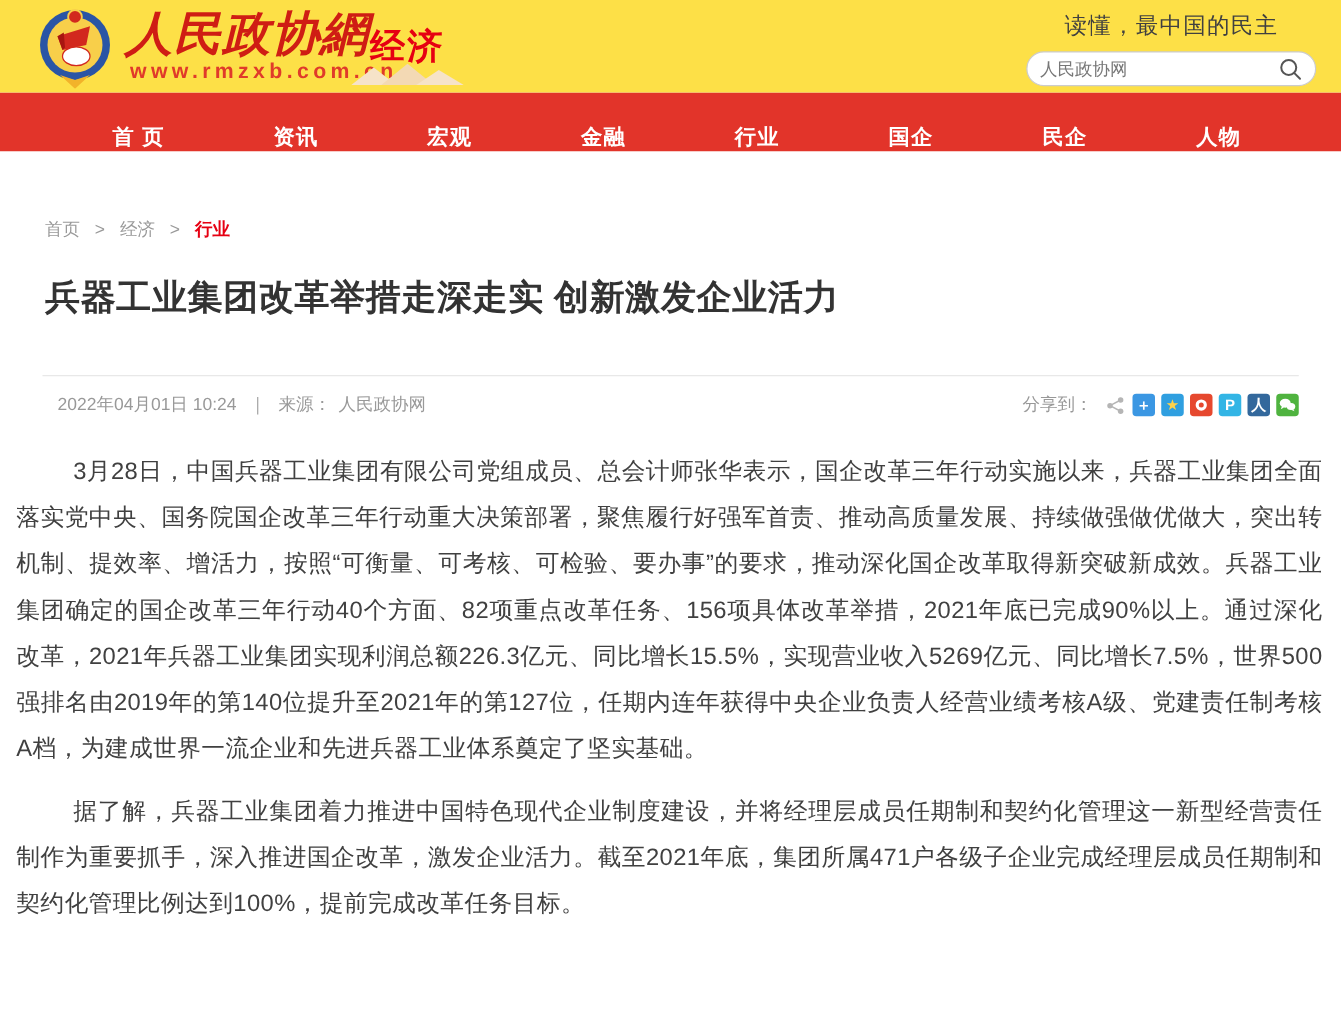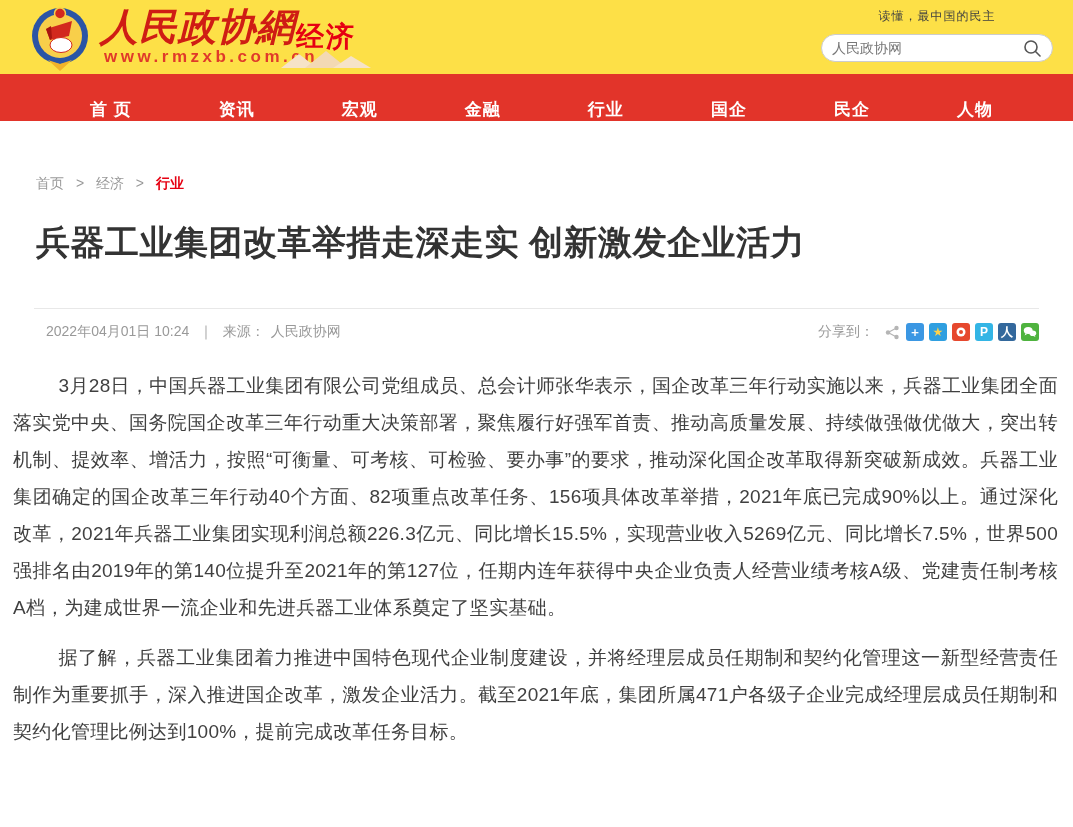--- a/index.html
+++ b/index.html
@@ -29,21 +29,21 @@
   }
   .site-url {
     font-size: 17px; font-weight: bold; letter-spacing: 3.5px;
     color: #e03a2a; margin-top: 0px; padding-left:4px;
   }
   .channel { position:absolute; left:281px; top:18px; text-align:center; }
   .channel-label { font-size:28px; font-weight:bold; color:#e60012; letter-spacing:2px; }
   .mountains { display:block; margin:-6px auto 0; }
 
   .header-right { position:absolute; right:20px; top:8px; width:232px; }
-  .tagline { font-size:12px; color:#404040; text-align:center; letter-spacing:1px; }
+  .tagline { font-size:18px; color:#404040; text-align:center; letter-spacing:1px; }
   .search-box {
     margin-top:9px; height:28px; border:1px solid #ccc; border-radius:14px;
     display:flex; align-items:center; padding:0 10px; background:#fff;
   }
   .search-box input {
     border:none; outline:none; flex:1; font-size:14px; color:#333; background:transparent;
     font-family: inherit;
   }
   .search-box input::placeholder { color:#777; }
   .search-btn { background:none; border:none; cursor:pointer; display:flex; align-items:center; padding:0; }
@@ -58,21 +58,21 @@
   }
 
   
   .breadcrumb { margin: 54px 0 0 36px; font-size:14px; color:#999; }
   .breadcrumb a { color:#999; text-decoration:none; }
   .breadcrumb .sep { margin: 0 8px; color:#999; }
   .breadcrumb a.current { color:#e60012; font-weight:bold; }
 
   
   .article-title {
-    margin: 27px 36px 12px; font-size: 34px; font-weight: bold;
+    margin: 27px 36px 12px; font-size: 28px; font-weight: bold;
     color: #333; letter-spacing: 0.5px; line-height:1.3;
   }
   .meta-row {
     margin: 44px 34px 0; border-top:1px solid #e8e8e8;
     padding: 14px 0 0 12px;
     display:flex; justify-content:space-between; align-items:center;
     font-size:14px; color:#999;gap:23px;
   }
   .meta-left span { margin-right:6px; }
   .share { display:flex; }

